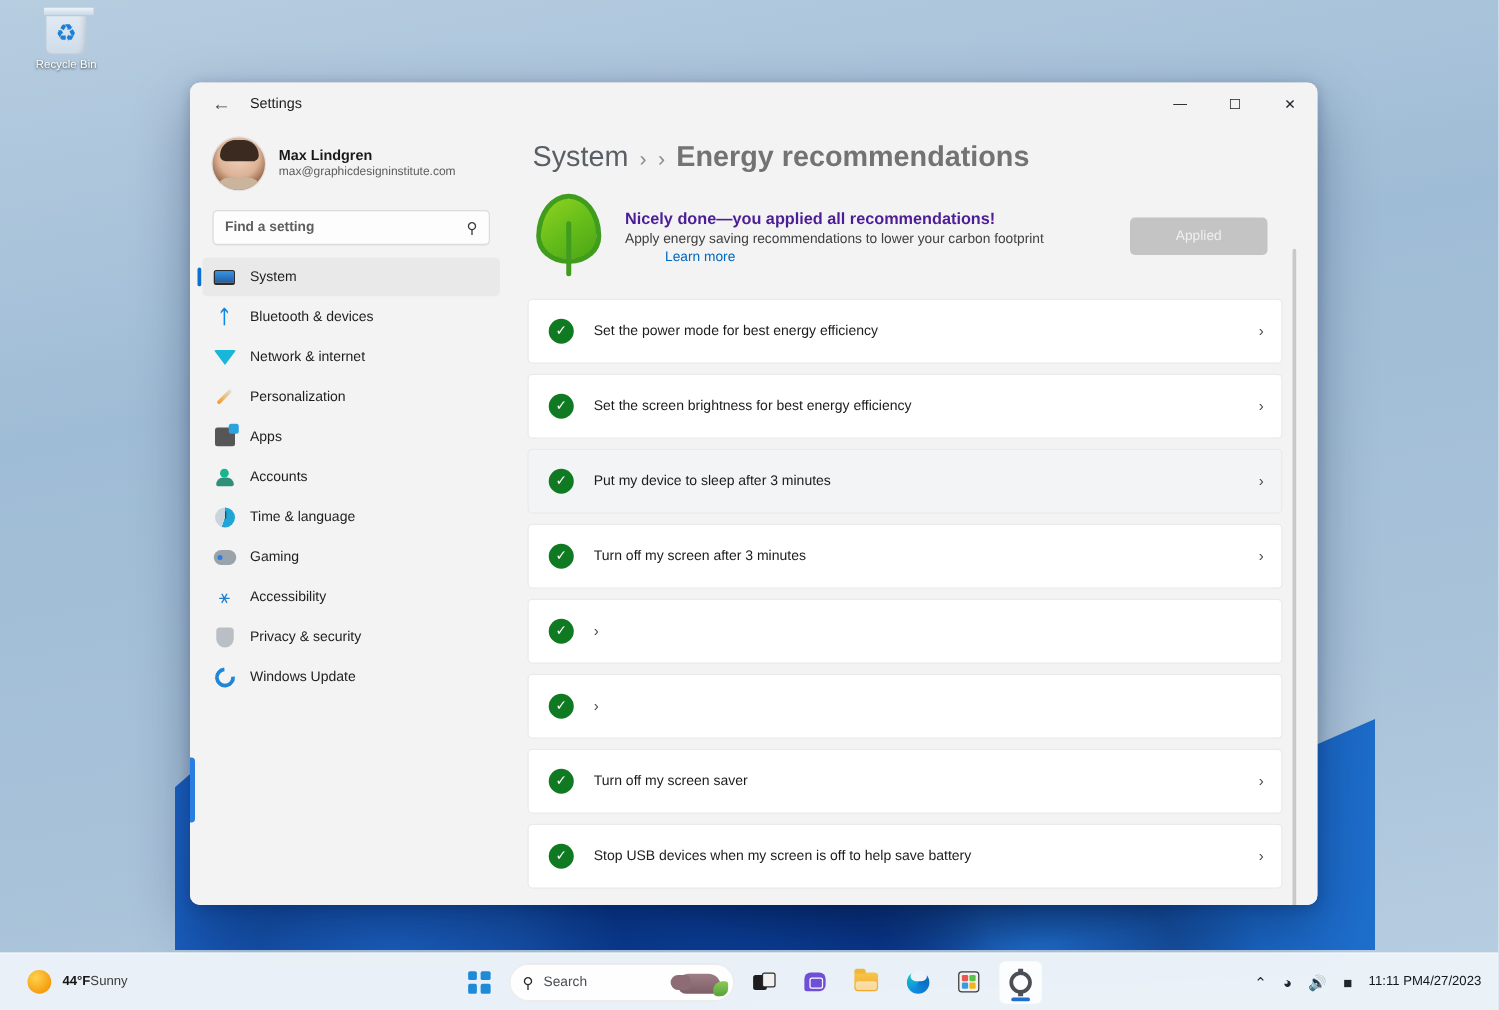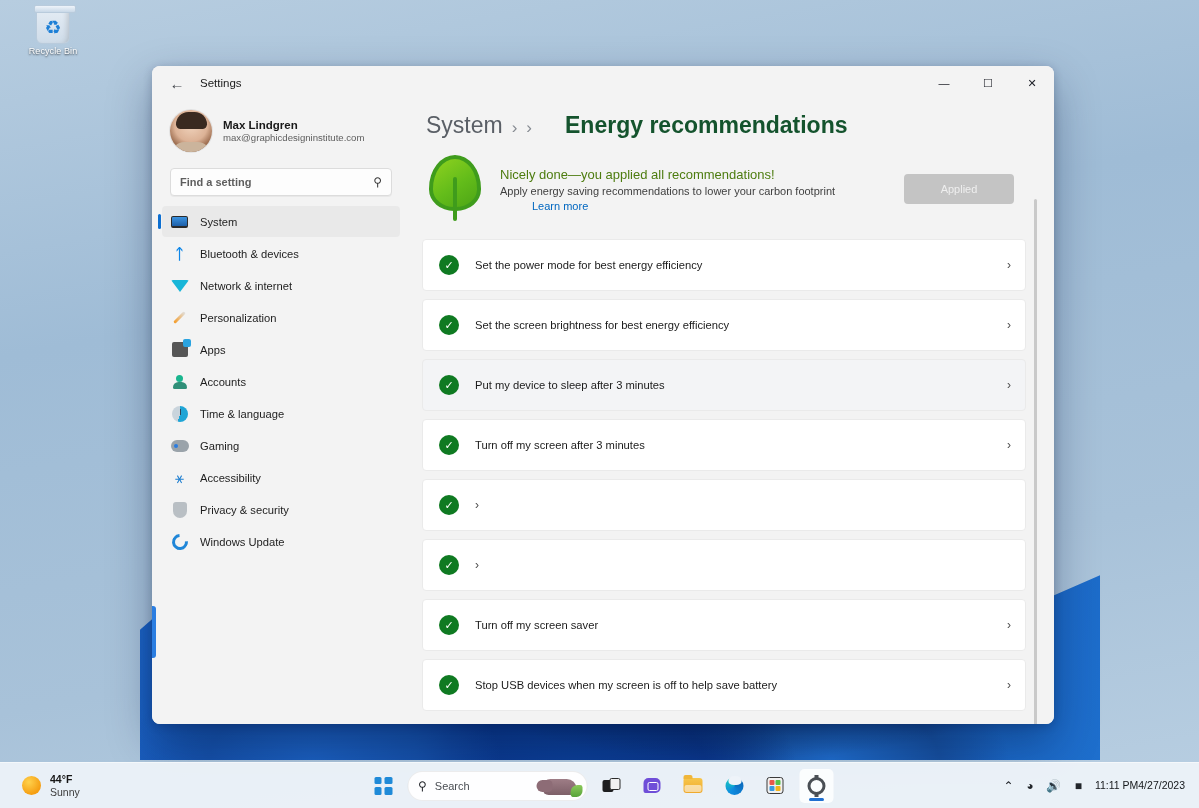--- a/index.html
+++ b/index.html
@@ -154,21 +154,21 @@
 
   
   #content {
     flex:1; min-width:0; background:#f3f3f3; padding: 6px 14px 0 14px;
     display:flex; flex-direction:column; position:relative; overflow:hidden;
   }
   #breadcrumb {
     display:flex; align-items:baseline; gap:9px; padding: 6px 0 14px 4px; flex-wrap:nowrap;
   }
   .crumb { font-size:23px; color:#5a5f66; white-space:nowrap; }
-  .crumb.current { color:#14532d; font-weight:bold;margin-left:24px; }
+  .crumb.current { color:#737373; font-weight:bold; }
   .crumb-sep { font-size:17px; color:#868b92; }
 
   #scroll-area { flex:1; min-height:0; position:relative; padding-right:14px; }
 
   #hero {
     display:flex; align-items:center; gap:16px; padding: 2px 12px 16px 4px;
   }
   .leaf {
     width:58px; height:68px; flex:0 0 58px; position:relative;
   }
@@ -177,21 +177,21 @@
     background:linear-gradient(145deg,#8fd21f 0%,#63bc1a 55%,#4da516 100%);
     border:4px solid #3f9c1c;
     border-radius: 52% 52% 50% 50% / 62% 62% 40% 40%;
     transform: rotate(0deg);
   }
   .leaf-stem{
     position:absolute; left:50%; top:22px; width:4px; height:44px; margin-left:-2px;
     background:#3f9c1c; border-radius:2px;
   }
   .hero-text{ flex:1; min-width:0; display:flex; flex-direction:column; gap:3px; }
-  .hero-title{ font-size:13px; font-weight:normal; color:#4d7c0f; }
+  .hero-title{ font-size:13px; font-weight:bold; color:#4c1d95; }
   .hero-sub{ font-size:11px; color:#3f3f3f; }
   .hero-link{ font-size:11px; color:#0067c0;padding-left:32px; }
   #applied-btn{
     width:110px; height:30px; flex:0 0 110px; background:#c4c4c4; border:none;
     border-radius:4px; color:#efefef; font-size:11px;
     font-family:"Liberation Sans", sans-serif;
     display:flex; align-items:center; justify-content:center;
   }
 
   #rec-list { display:flex; flex-direction:column; gap:8px; }
@@ -215,21 +215,21 @@
 
   
   #taskbar {
     position:absolute; left:0; bottom:0; width:1199px; height:46px;
     background:rgba(238,243,249,.93); display:flex; align-items:center;
     border-top:1px solid rgba(255,255,255,.5);
   }
   #weather { display:flex; align-items:center; gap:9px; margin-left:22px; }
   .sun { width:19px; height:19px; border-radius:50%;
          background:radial-gradient(circle at 36% 32%, #ffd24d, #f59e12 70%); }
-  .w-text{ display:flex; flex-direction:column; line-height:1.22; }
+  .w-text{ display:flex; flex-direction:row; line-height:1.22; }
   .w-temp{ font-size:10.5px; color:#161616; font-weight:bold; }
   .w-cond{ font-size:10.5px; color:#3b3b3b; }
 
   #tb-center{
     position:absolute; left:50%; transform:translateX(-50%);
     display:flex; align-items:center; gap:7px;
   }
   .tb-btn{
     width:34px; height:34px; border-radius:5px; position:relative;
     display:flex; align-items:center; justify-content:center;

